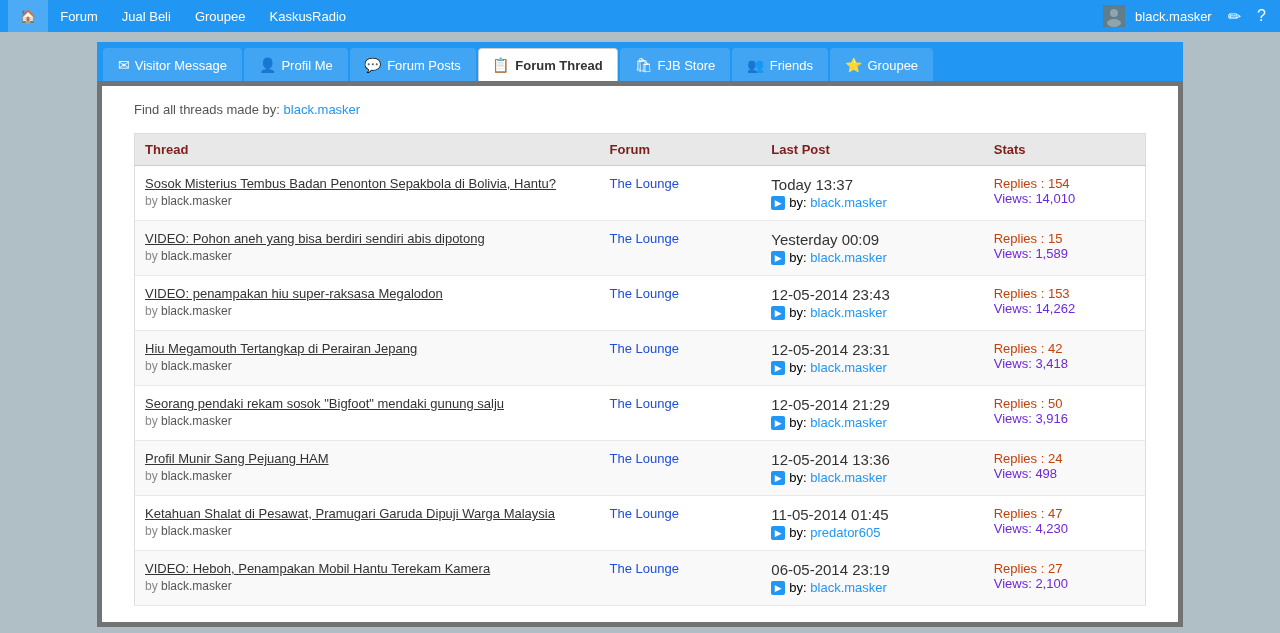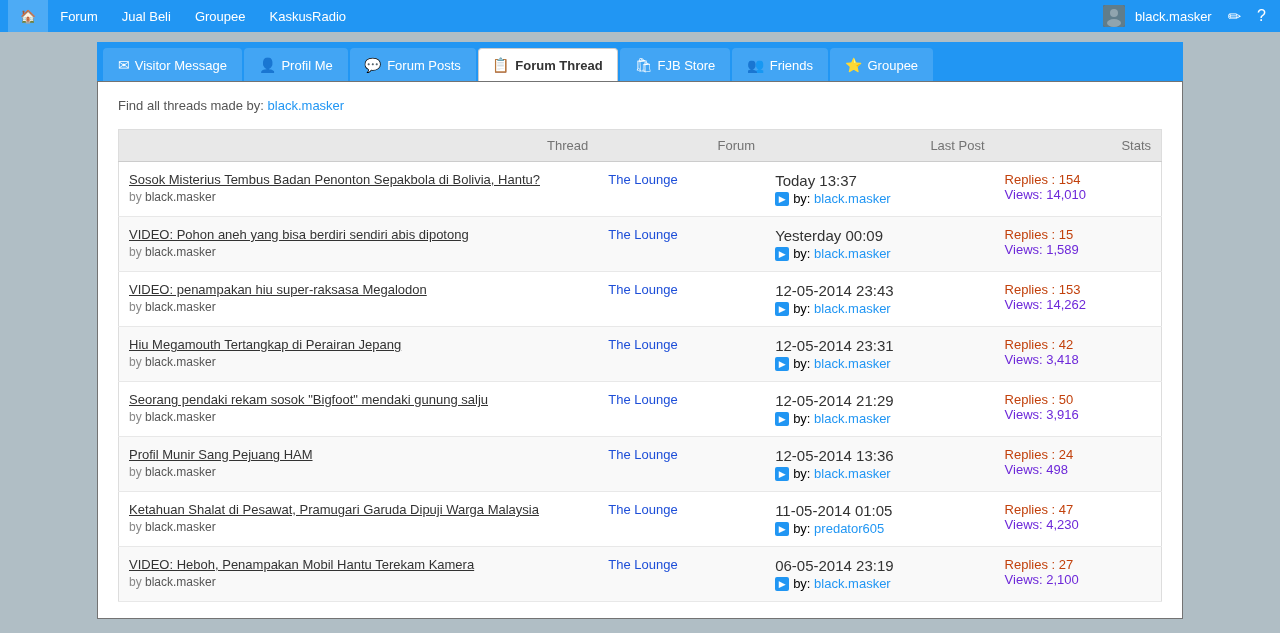--- a/index.html
+++ b/index.html
@@ -81,47 +81,47 @@
       background: #fff;
       color: #333;
       border-color: #ccc;
       font-weight: bold;
     }
     .tab-icon { font-size: 14px; }
 
     
     .content-area {
       background: #fff;
-      border: 1px solid #737373;
-      padding: 16px 20px;
+      border: 5px solid #737373;
+      padding: 16px 32px;
     }
 
     .find-all-text {
       font-size: 13px;
       color: #555;
       margin-bottom: 16px;
     }
     .find-all-text a { color: #2196f3; text-decoration: none; }
 
     
     .thread-table {
       width: 100%;
       border-collapse: collapse;
       border: 1px solid #ddd;
     }
     .thread-table thead tr {
       background: #e8e8e8;
     }
     .thread-table th {
       padding: 8px 10px;
-      text-align: right;
-      font-size: 13px;
-      color: #737373;
+      text-align: left;
+      font-size: 13px;
+      color: #7f1d1d;
       border-bottom: 1px solid #ccc;
-      font-weight: normal;
+      font-weight: bold;
     }
     .thread-table tbody tr {
       border-bottom: 1px solid #e8e8e8;
     }
     .thread-table tbody tr:nth-child(even) {
       background: #f9f9f9;
     }
     .thread-table td {
       padding: 10px 10px;
       vertical-align: top;
@@ -374,21 +374,21 @@
   </tr>
           <tr>
     <td class="col-thread">
       <a href="#" class="thread-title">Ketahuan Shalat di Pesawat, Pramugari Garuda Dipuji Warga Malaysia</a>
       <span class="thread-by">by <a href="#">black.masker</a></span>
     </td>
     <td class="col-forum">
       <a href="#" class="forum-link">The Lounge</a>
     </td>
     <td class="col-lastpost">
-      <span class="last-post-time">11-05-2014 01:05</span>
+      <span class="last-post-time">11-05-2014 01:45</span>
       <div class="last-post-by">
         <span class="last-post-arrow">▶</span>
         <span>by: <a href="#">predator605</a></span>
       </div>
     </td>
     <td class="col-stats">
       <a href="#" class="replies-link">Replies : 47</a>
       <div class="views-text">Views: 4,230</div>
     </td>
   </tr>

